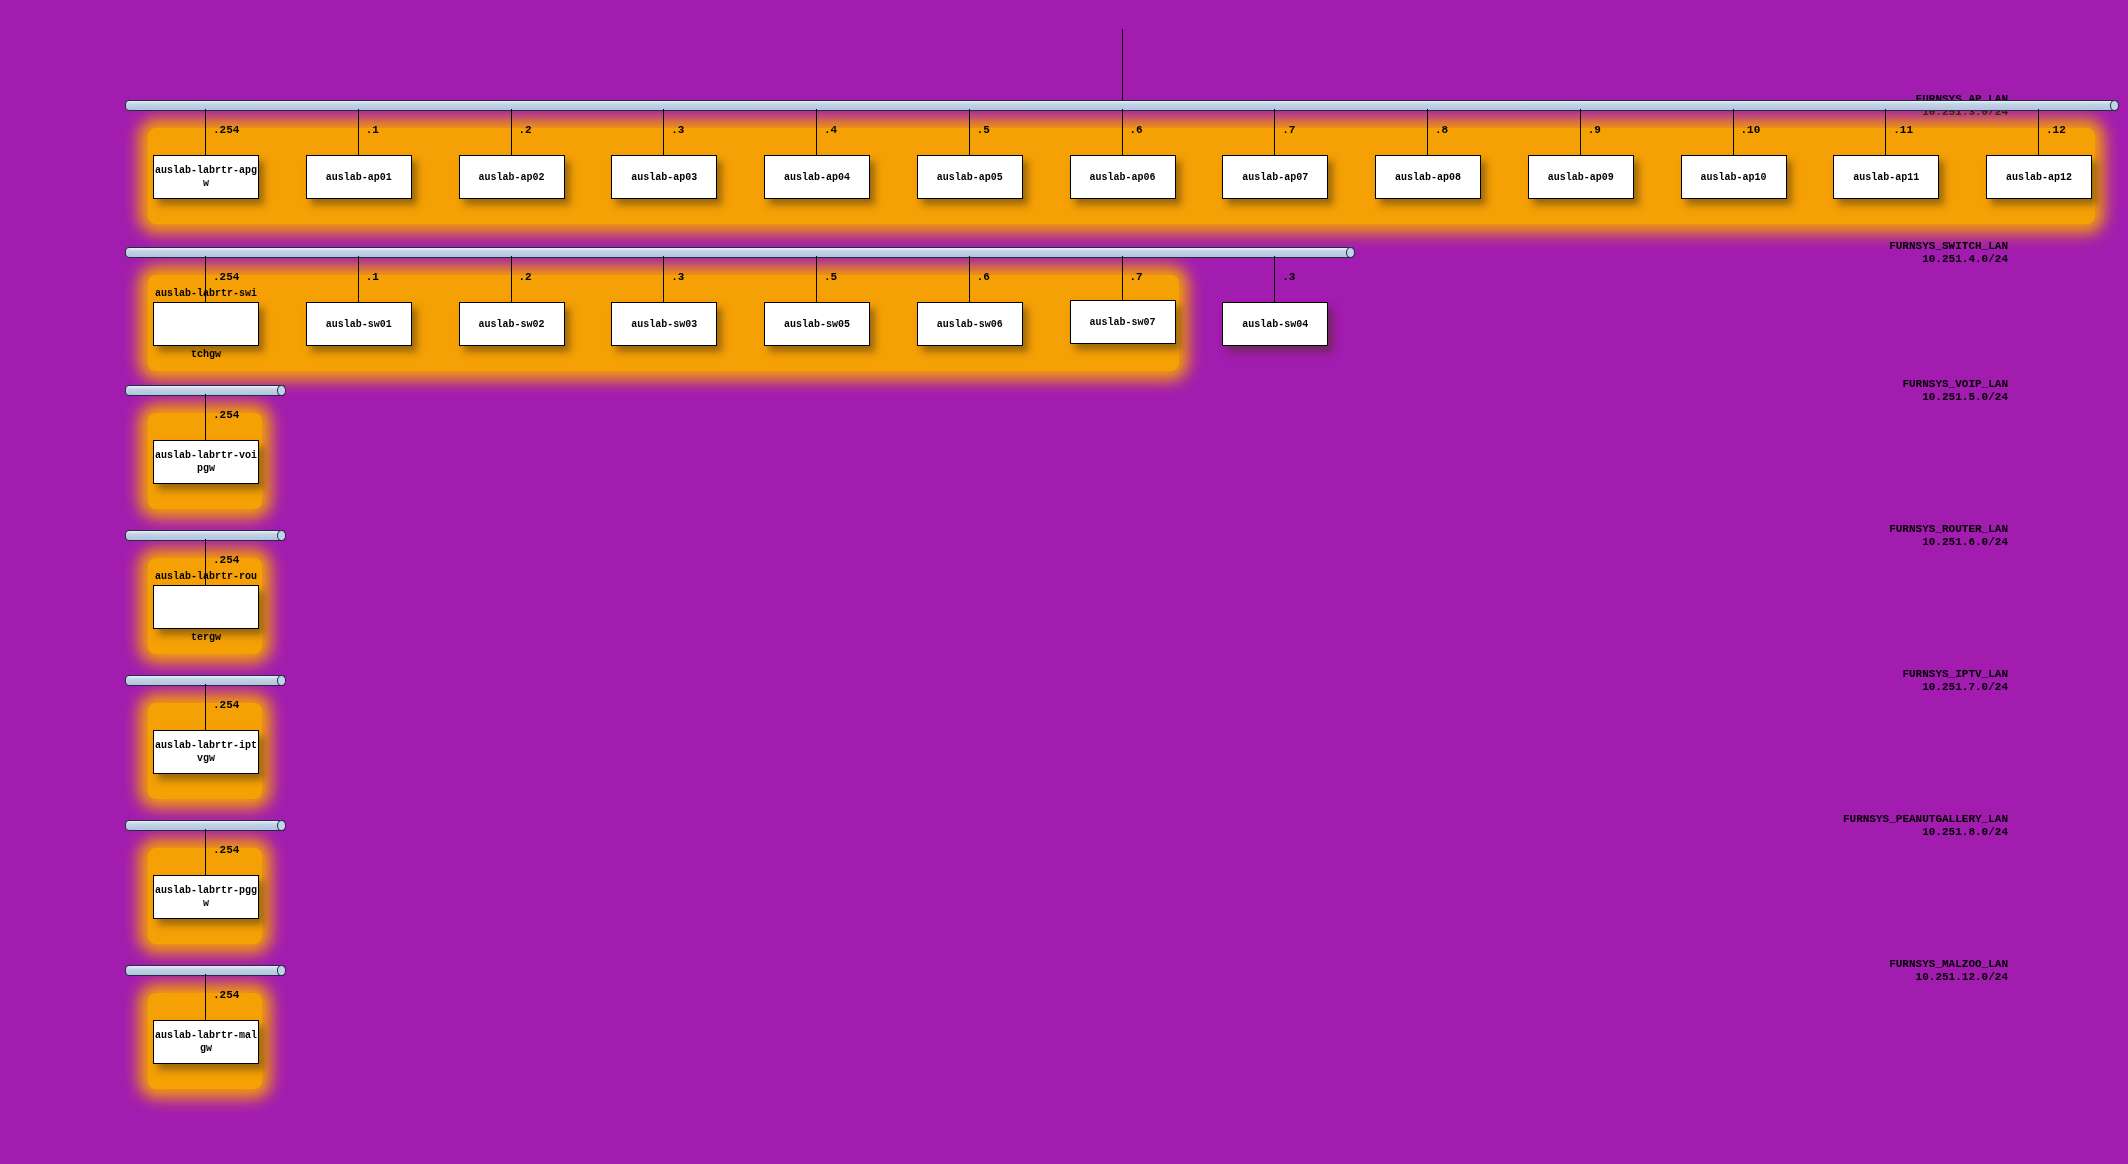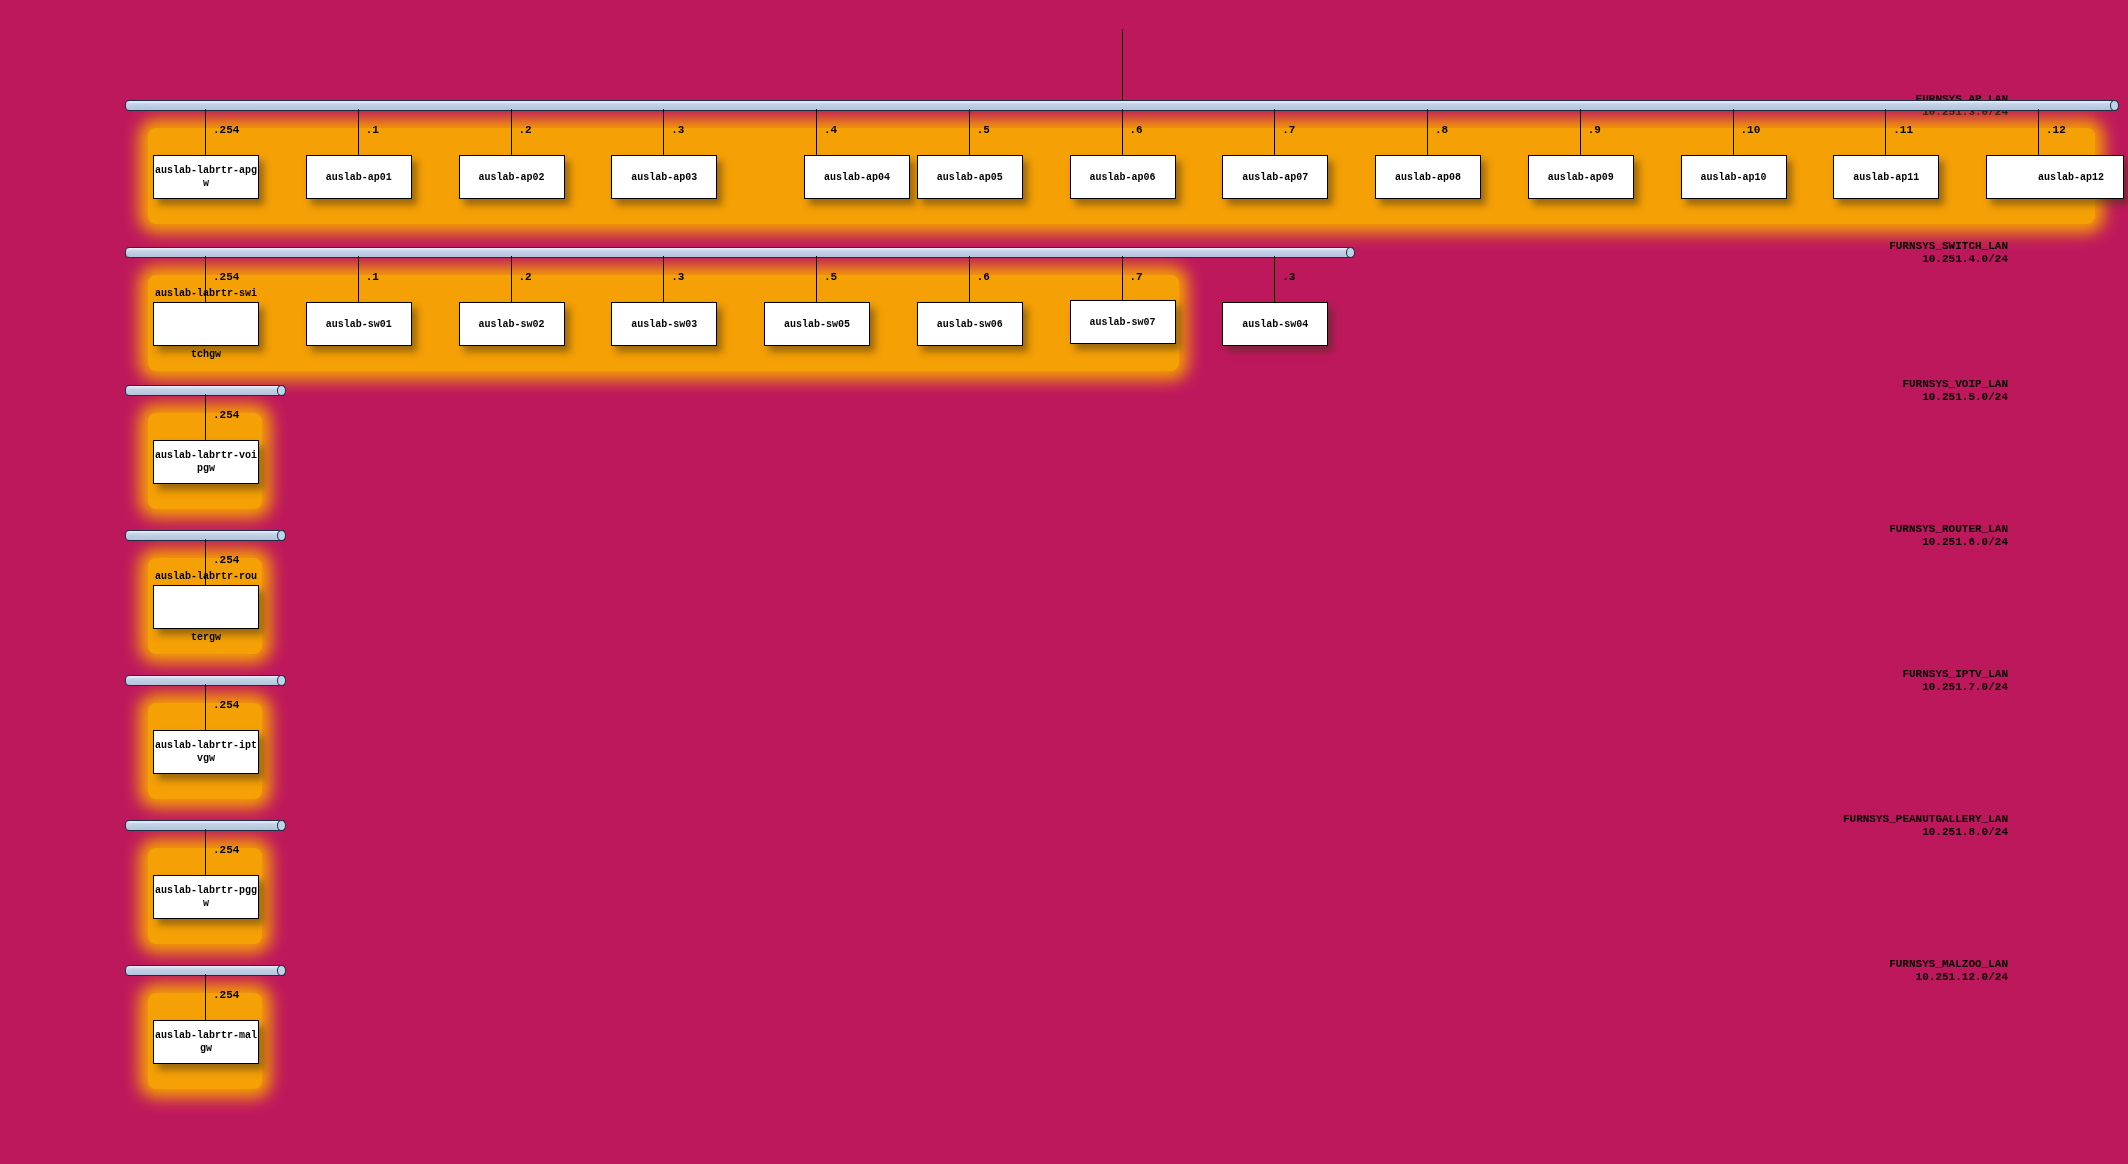--- a/index.html
+++ b/index.html
@@ -1,21 +1,21 @@
 <!DOCTYPE html>
 <html><head>
 <meta charset="utf-8">
 <style>
   html, body { margin: 0; padding: 0; background: #ffffff; }
   #canvas {
     position: relative;
     width: 2128px;
     height: 1164px;
     overflow: hidden;
-    background: #be185d;
+    background: #a21caf;
     font-family: "Liberation Mono", monospace;
   }
   .net-label {
     position: absolute;
     text-align: right;
     font-weight: 700;
     font-size: 11px;
     line-height: 13px;
     color: #000;
     white-space: nowrap;
@@ -105,21 +105,21 @@
     <div class="node" style="left: 458.5px; top: 155px;">
       <div>auslab-ap02</div>
     </div>
     <div class="stub" style="left: 663.25px; top: 109px; height: 47px;"></div>
     <div class="addr" style="left: 671.25px; top: 124px;">.3</div>
     <div class="node" style="left: 611.25px; top: 155px;">
       <div>auslab-ap03</div>
     </div>
     <div class="stub" style="left: 816px; top: 109px; height: 47px;"></div>
     <div class="addr" style="left: 824px; top: 124px;">.4</div>
-    <div class="node" style="left: 764px; top: 155px; margin-left: 40px;">
+    <div class="node" style="left: 764px; top: 155px;">
       <div>auslab-ap04</div>
     </div>
     <div class="stub" style="left: 968.75px; top: 109px; height: 47px;"></div>
     <div class="addr" style="left: 976.75px; top: 124px;">.5</div>
     <div class="node" style="left: 916.75px; top: 155px;">
       <div>auslab-ap05</div>
     </div>
     <div class="stub" style="left: 1121.5px; top: 109px; height: 47px;"></div>
     <div class="addr" style="left: 1129.5px; top: 124px;">.6</div>
     <div class="node" style="left: 1069.5px; top: 155px;">
@@ -145,21 +145,21 @@
     <div class="node" style="left: 1680.5px; top: 155px;">
       <div>auslab-ap10</div>
     </div>
     <div class="stub" style="left: 1885.25px; top: 109px; height: 47px;"></div>
     <div class="addr" style="left: 1893.25px; top: 124px;">.11</div>
     <div class="node" style="left: 1833.25px; top: 155px;">
       <div>auslab-ap11</div>
     </div>
     <div class="stub" style="left: 2038px; top: 109px; height: 47px;"></div>
     <div class="addr" style="left: 2046px; top: 124px;">.12</div>
-    <div class="node" style="left: 1986px; top: 155px; padding-left: 32px;">
+    <div class="node" style="left: 1986px; top: 155px;">
       <div>auslab-ap12</div>
     </div>
     <div class="net-label" style="right: 120px; top: 240px; margin-left: 14px;">
       <div>FURNSYS_SWITCH_LAN</div>
       <div>10.251.4.0/24</div>
     </div>
     <div class="group" style="left: 148px; top: 275px; width: 1030.5px; height: 96px; --grp: #f5a005;"></div>
     <div class="bar" style="left: 125px; top: 247px; width: 1227.25px;">
       <div class="bar-cap"></div>
     </div>

